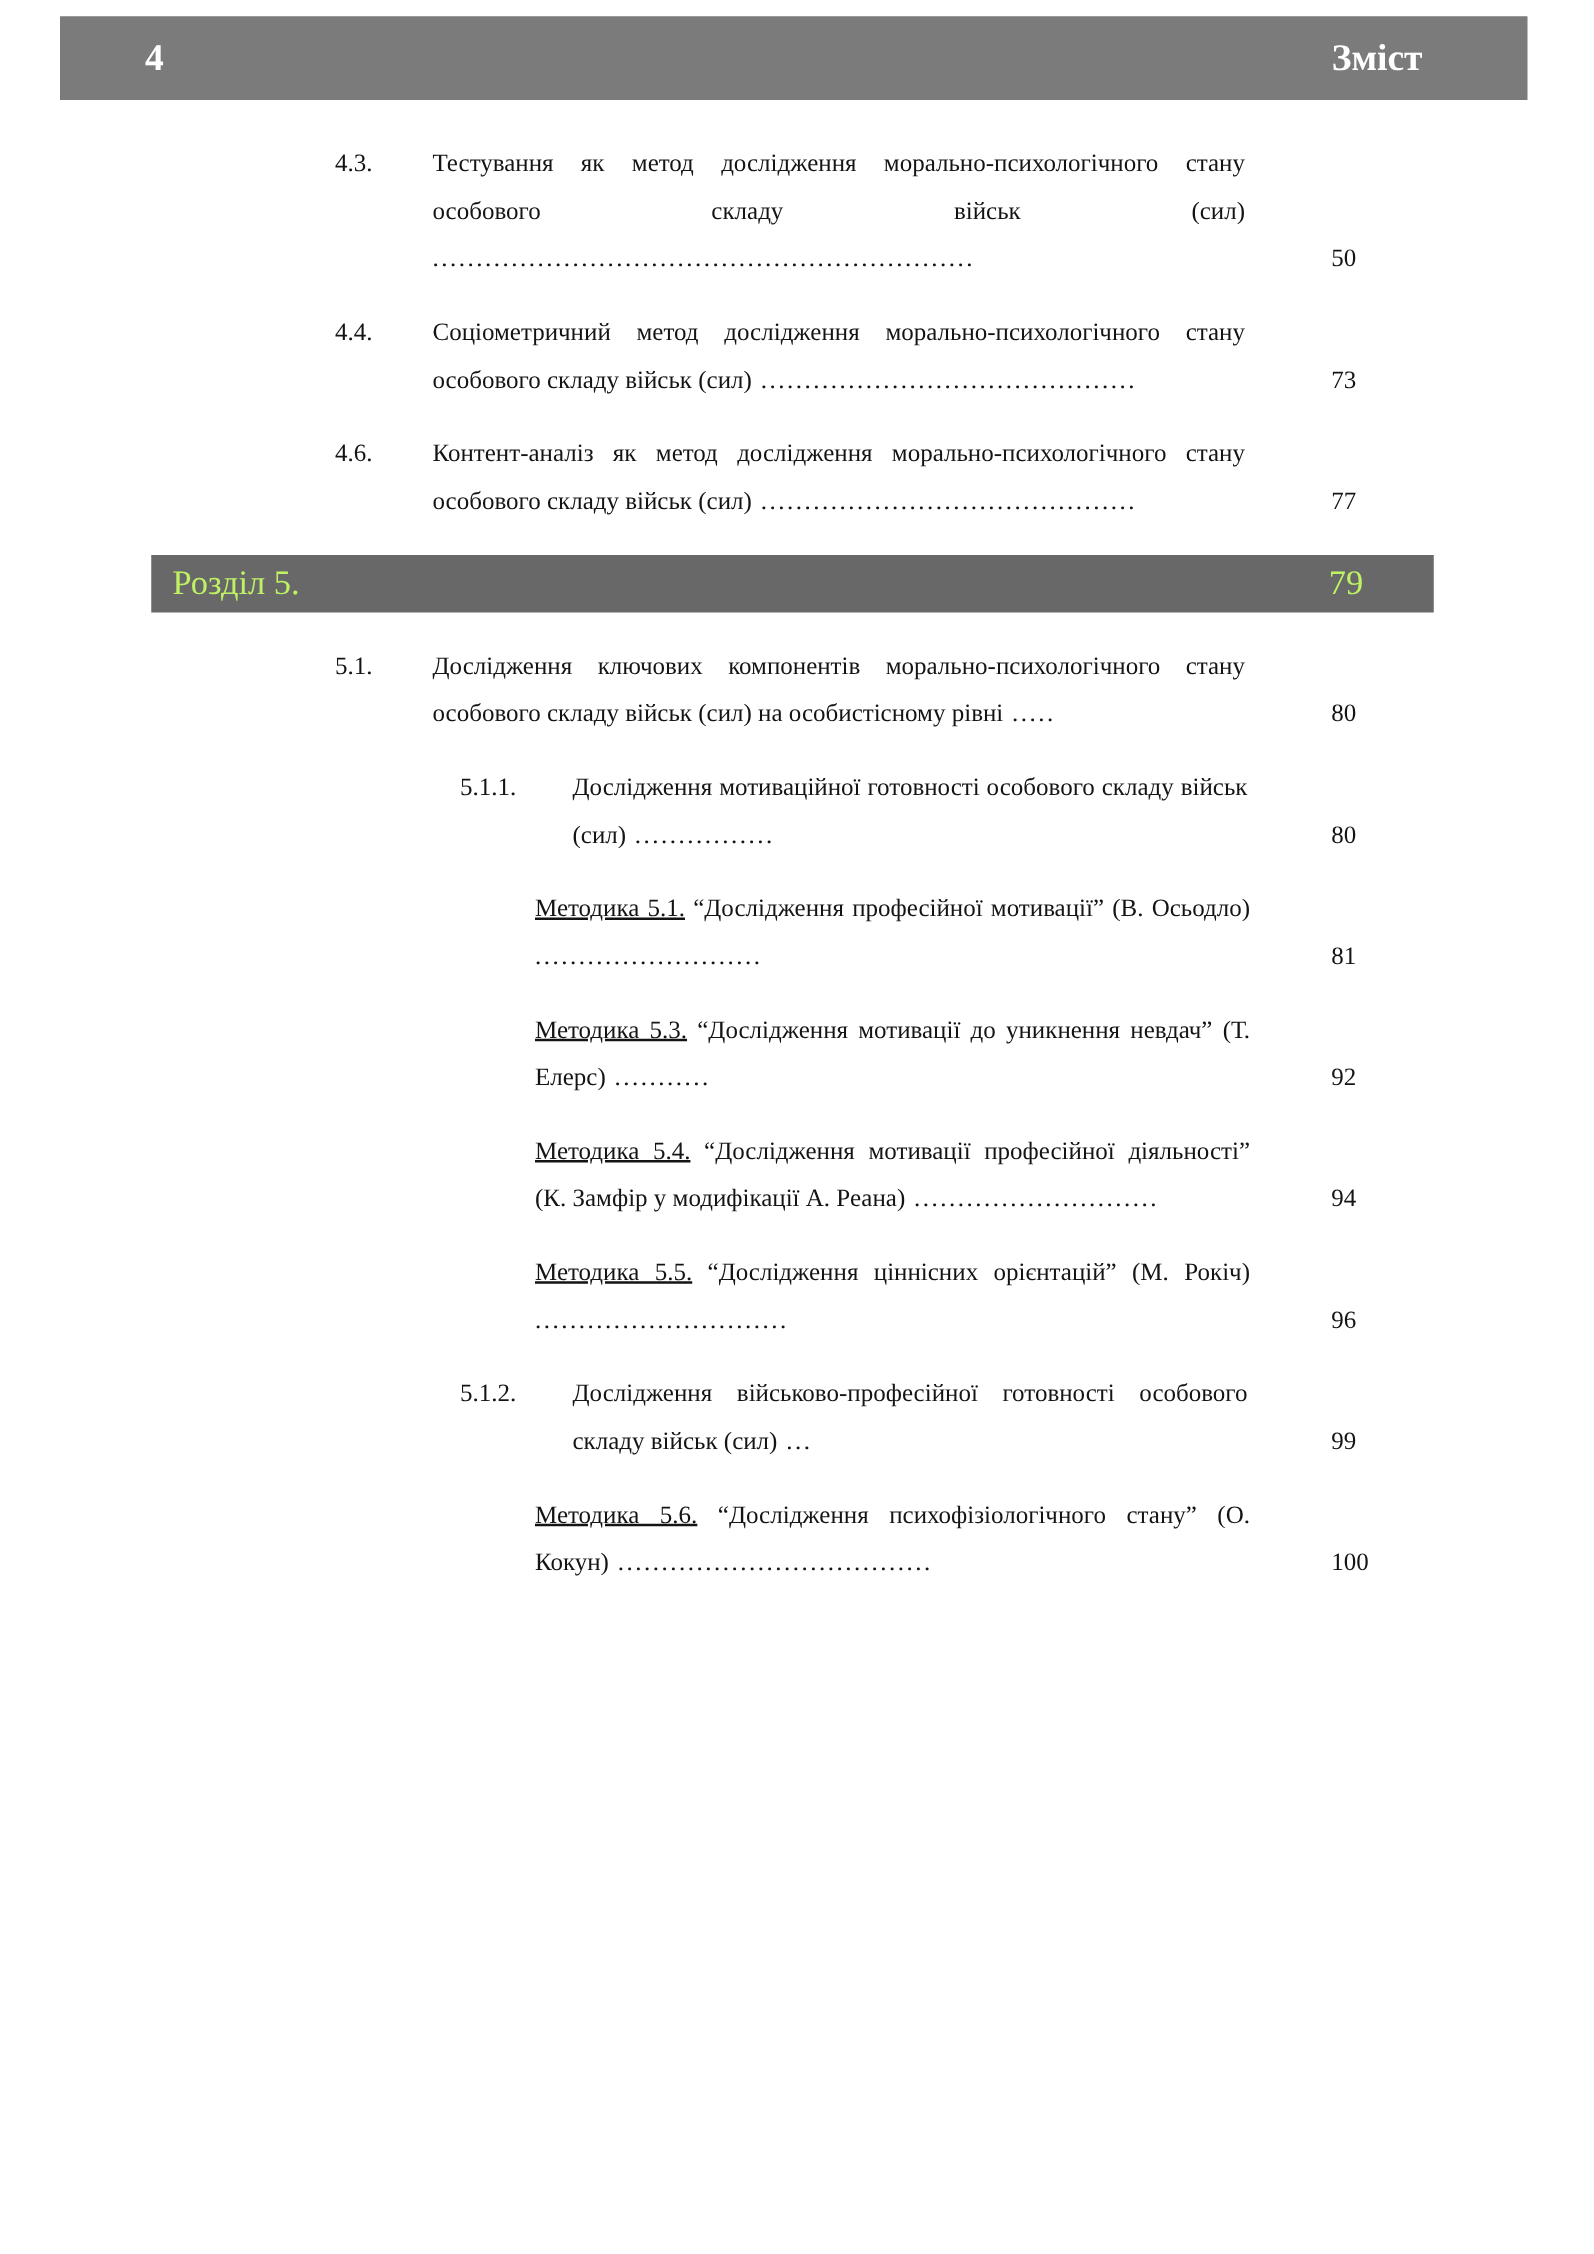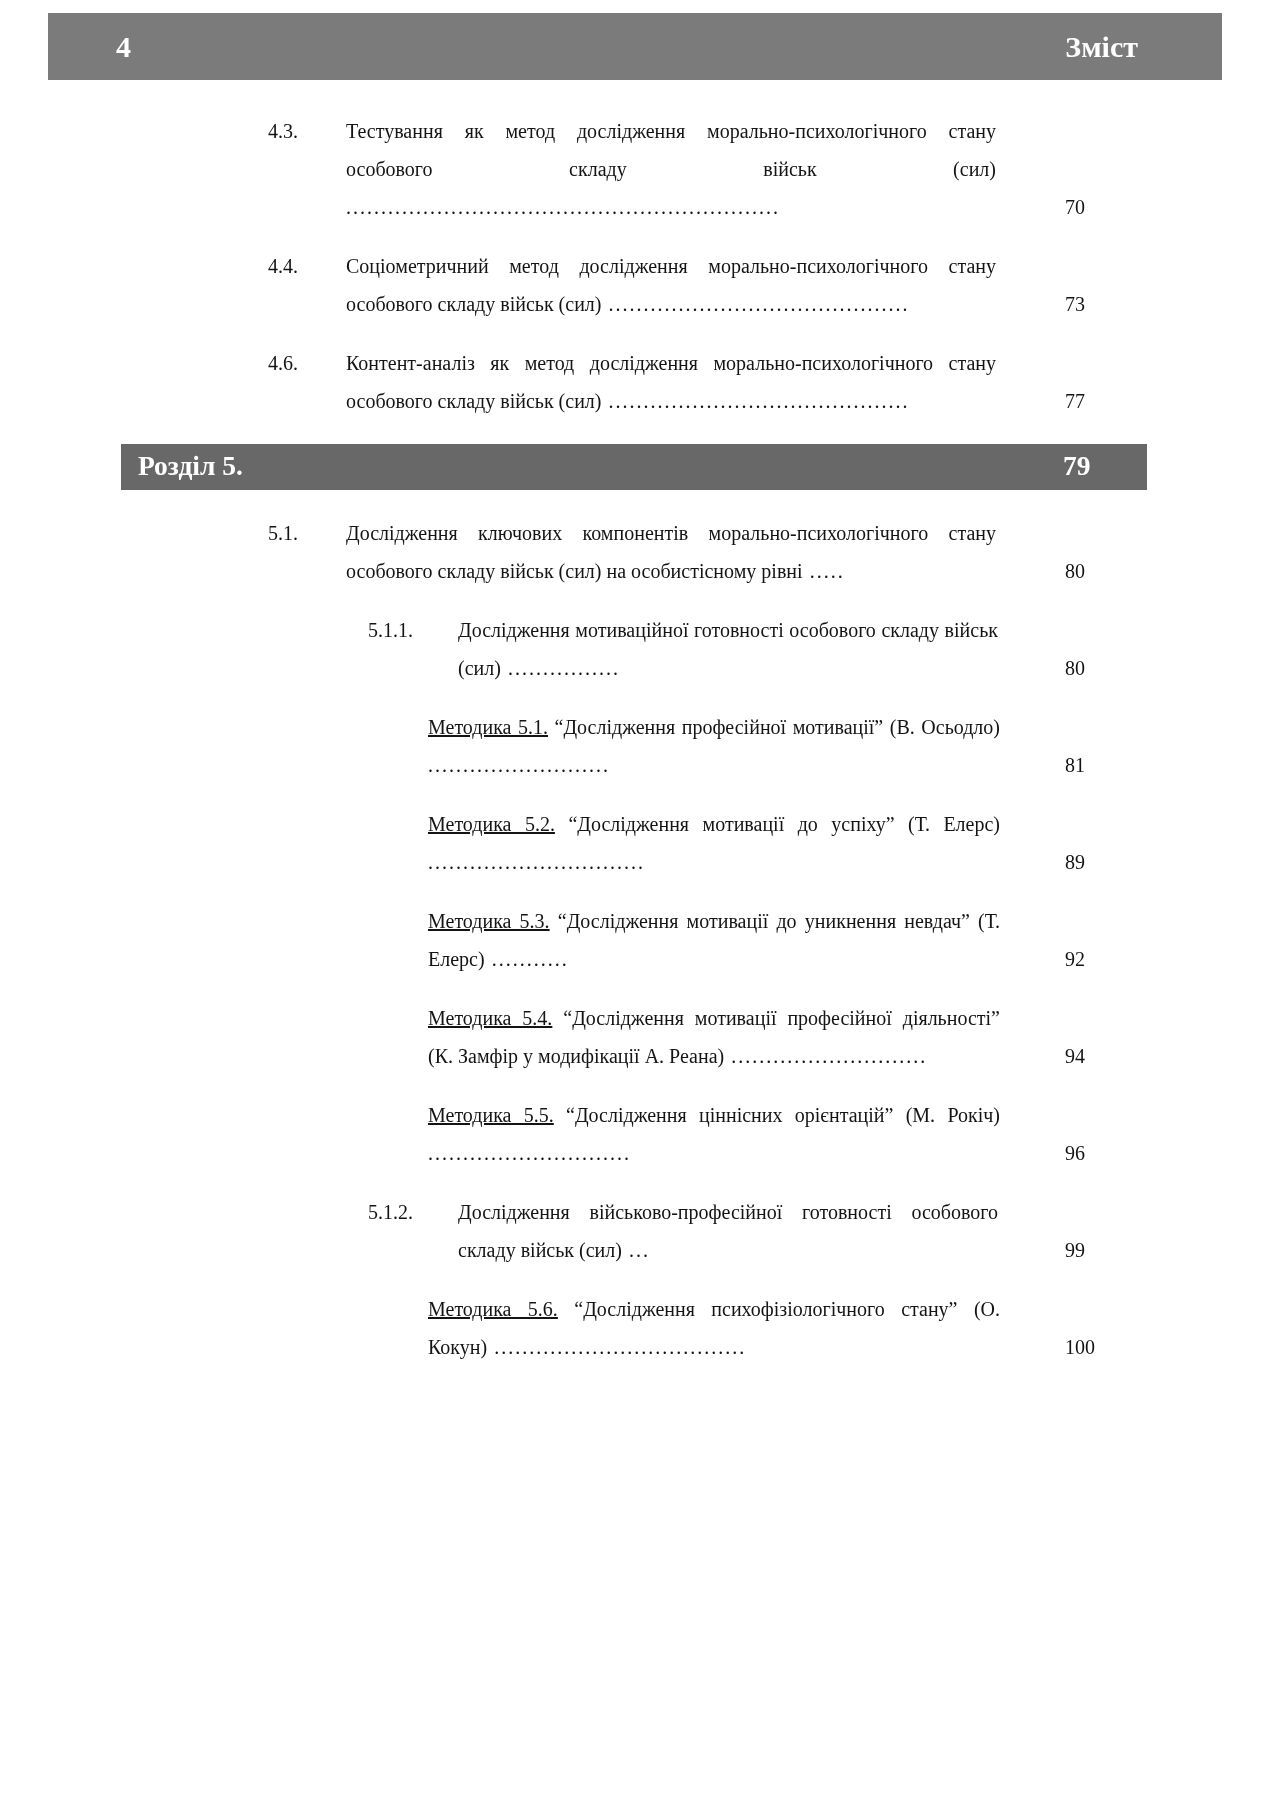--- a/index.html
+++ b/index.html
@@ -25,21 +25,21 @@
   .text{text-align:justify;}
   .met-label{text-decoration:underline;}
   .leader{letter-spacing:2px;}
   .pagecol{
     margin-left:auto;margin-right:115px;width:95px;flex-shrink:0;
     text-align:left;align-self:flex-end;
   }
   .chapter-band{
     display:flex;align-items:flex-start;
     margin:24px 0 24px 121px;width:1026px;box-sizing:border-box;
-    background:#686868;color:#ffffff;font-weight:bold;
+    background:#686868;color:#bef264;font-weight:normal;
     font-size:27.5px;line-height:38px;padding:3px 0 5px 0;
   }
   .chapter-band .num{margin-left:17px;width:150px;}
   .chapter-band .text{width:740px;text-align:justify;}
   .chapter-band .pagecol{margin-right:14px;width:70px;align-self:flex-end;}
 </style>
 </head>
 <body>
 
 <div class="page">
@@ -47,21 +47,21 @@
   <div class="header-bar">
     <span>4</span>
     <span>Зміст</span>
   </div>
 
   <div class="toc">
 
     <div class="row l1">
       <div class="num">4.3.</div>
       <div class="text"><span>Тестування як метод дослідження морально-психологічного стану особового складу військ (сил)</span><span class="leader"> ..............................................................</span></div>
-      <div class="pagecol">70</div>
+      <div class="pagecol">50</div>
     </div>
 
     <div class="row l1">
       <div class="num">4.4.</div>
       <div class="text"><span>Соціометричний метод дослідження морально-психологічного стану особового складу військ (сил)</span><span class="leader"> ...........................................</span></div>
       <div class="pagecol">73</div>
     </div>
 
 
     <div class="row l1">
@@ -85,24 +85,20 @@
       <div class="num">5.1.1.</div>
       <div class="text"><span>Дослідження мотиваційної готовності особового складу військ (сил)</span><span class="leader"> ................</span></div>
       <div class="pagecol">80</div>
     </div>
 
     <div class="row met">
       <div class="text"><span class="met-label">Методика 5.1.</span><span> “Дослідження професійної мотивації” (В. Осьодло)</span><span class="leader"> ..........................</span></div>
       <div class="pagecol">81</div>
     </div>
 
-    <div class="row met">
-      <div class="text"><span class="met-label">Методика 5.2.</span><span> “Дослідження мотивації до успіху” (Т. Елерс)</span><span class="leader"> ...............................</span></div>
-      <div class="pagecol">89</div>
-    </div>
 
     <div class="row met">
       <div class="text"><span class="met-label">Методика 5.3.</span><span> “Дослідження мотивації до уникнення невдач” (Т. Елерс)</span><span class="leader"> ...........</span></div>
       <div class="pagecol">92</div>
     </div>
 
     <div class="row met">
       <div class="text"><span class="met-label">Методика 5.4.</span><span> “Дослідження мотивації професійної діяльності” (К. Замфір у модифікації А. Реана)</span><span class="leader"> ............................</span></div>
       <div class="pagecol">94</div>
     </div>

